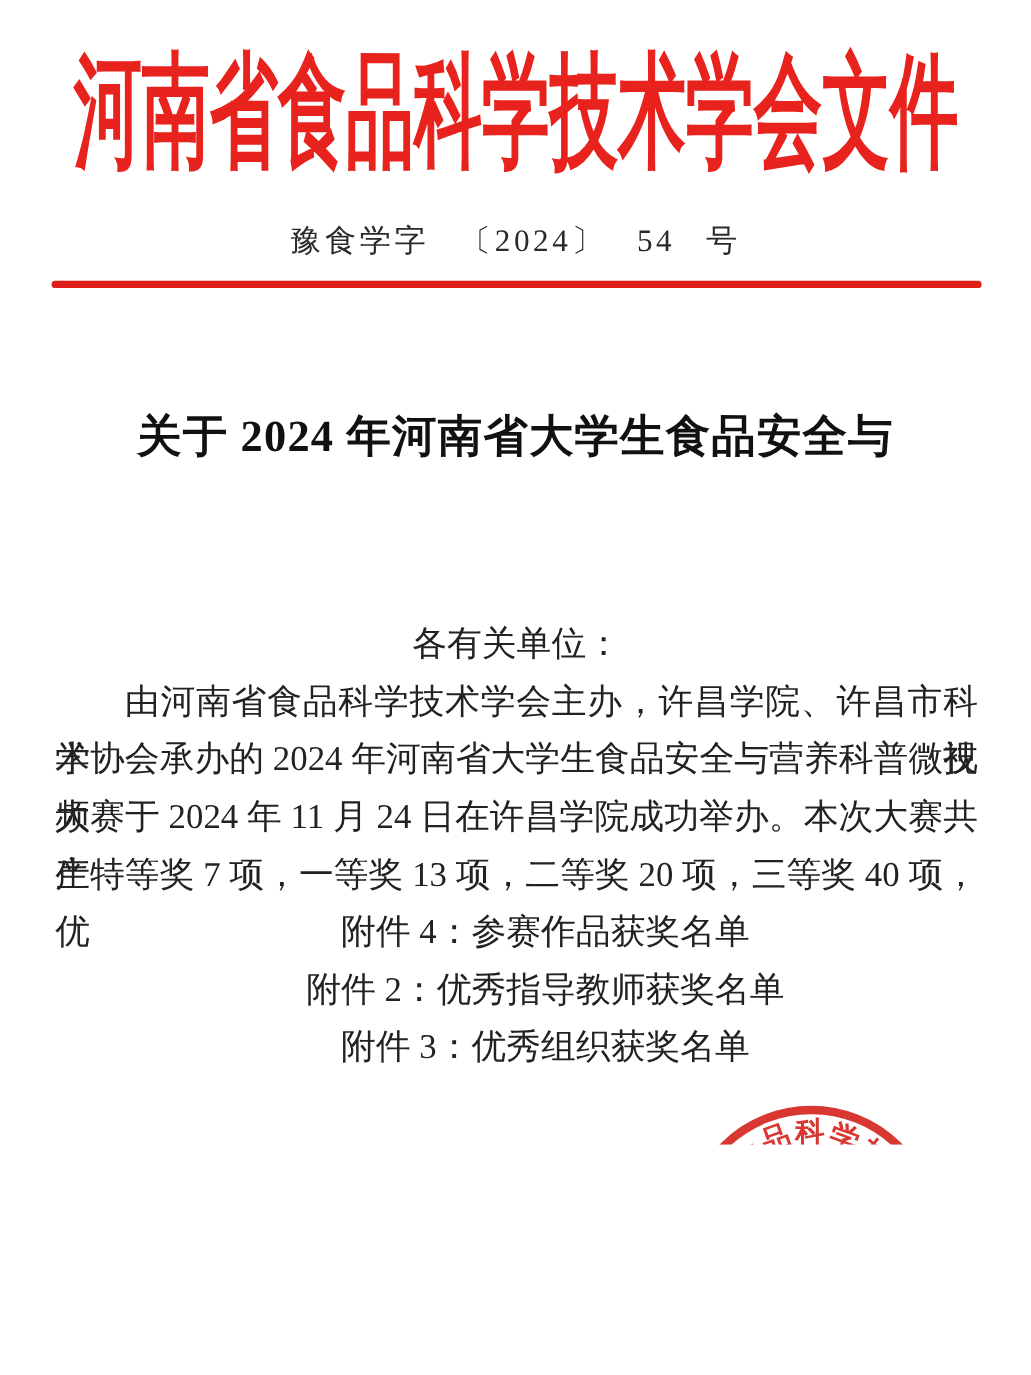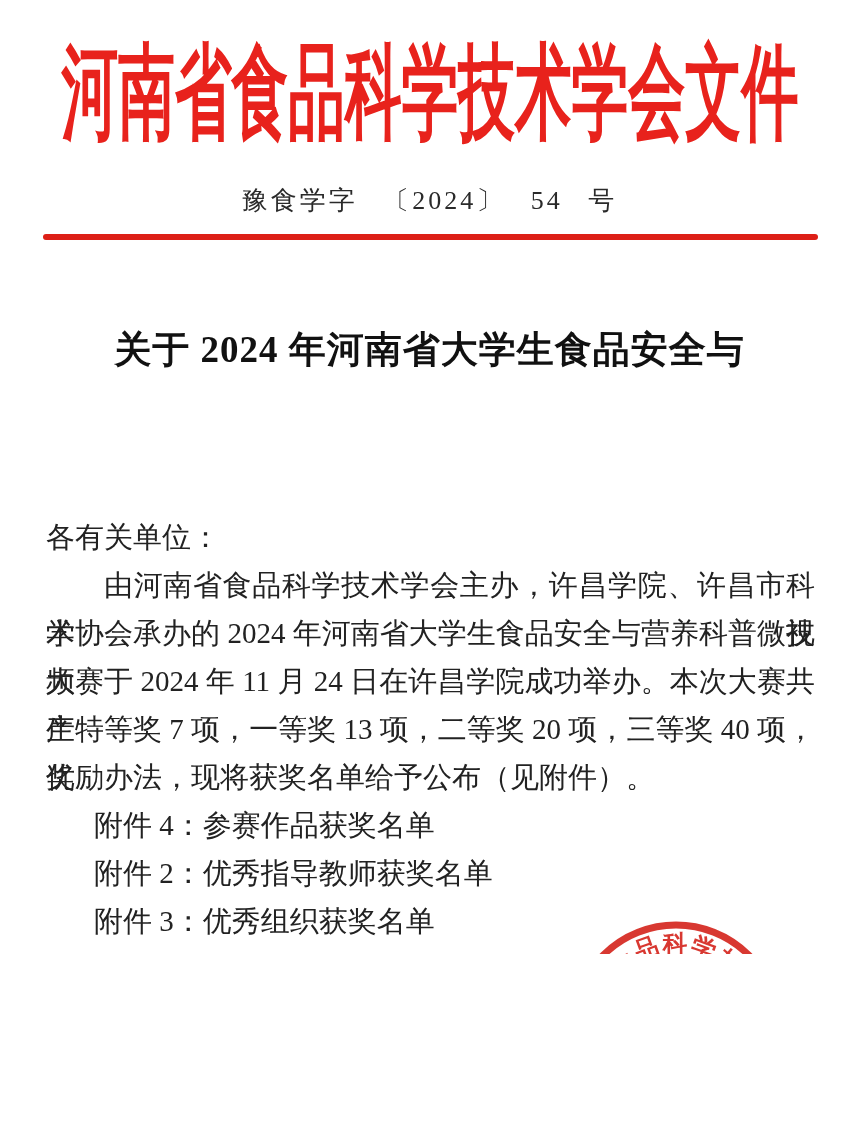--- a/index.html
+++ b/index.html
@@ -26,32 +26,32 @@
     font-size:26px; letter-spacing:3px; word-spacing:16px;
     color:#2a2a2a;
   }
 
   .red-rule {
     position:absolute; top:234px; left:43px; right:41px; height:6px;
     background:#dd1f17; border-radius:3px;
   }
 
   
-  .title-wrap { position:absolute; top:331px; left:0; right:0; text-align:center; }
+  .title-wrap { position:absolute; top:346px; left:0; right:0; text-align:center; }
   .title-line {
     font-size:37px; font-weight:bold; line-height:1.05;
     color:#111; letter-spacing:1px;
   }
   .title-line.second { margin-top:37px; }
 
   
   .body-wrap { position:absolute; top:513px; left:46px; right:44px; }
   .line {
     height:48px; line-height:48px; font-size:29px; color:#222;
-    white-space:nowrap; overflow:visible;
+    white-space:nowrap; overflow:visible;text-align:center;
   }
   .just  { white-space:normal; text-align:justify; text-align-last:justify; }
   .indent { text-indent:58px; }
   .attach { padding-left:48px; }
 
   
   .sign-org  { position:absolute; top:995px;  right:58px; font-size:29px; letter-spacing:1px; color:#222; }
   .sign-date { position:absolute; top:1047px; right:50px; font-size:29px; letter-spacing:1px; color:#222; }
 
   
@@ -84,21 +84,20 @@
   <div class="title-wrap">
     <div class="title-line">关于 2024 年河南省大学生食品安全与</div>
   </div>
 
   <div class="body-wrap">
     <div class="line">各有关单位：</div>
     <div class="line just indent">由河南省食品科学技术学会主办，许昌学院、许昌市科学技</div>
     <div class="line just">术协会承办的 2024 年河南省大学生食品安全与营养科普微视频</div>
     <div class="line just">大赛于 2024 年 11 月 24 日在许昌学院成功举办。本次大赛共产</div>
     <div class="line just">生特等奖 7 项，一等奖 13 项，二等奖 20 项，三等奖 40 项，优</div>
-    <div class="line">奖励办法，现将获奖名单给予公布（见附件）。</div>
     <div class="line attach">附件 4：参赛作品获奖名单</div>
     <div class="line attach">附件 2：优秀指导教师获奖名单</div>
     <div class="line attach">附件 3：优秀组织获奖名单</div>
   </div>
 
   <div class="sign-org">河南省食品科学技术学会</div>
   <div class="sign-date">2024 年 12 月 2 日</div>
 
   <svg class="seal-svg" viewBox="0 0 230 232">
     <defs>

